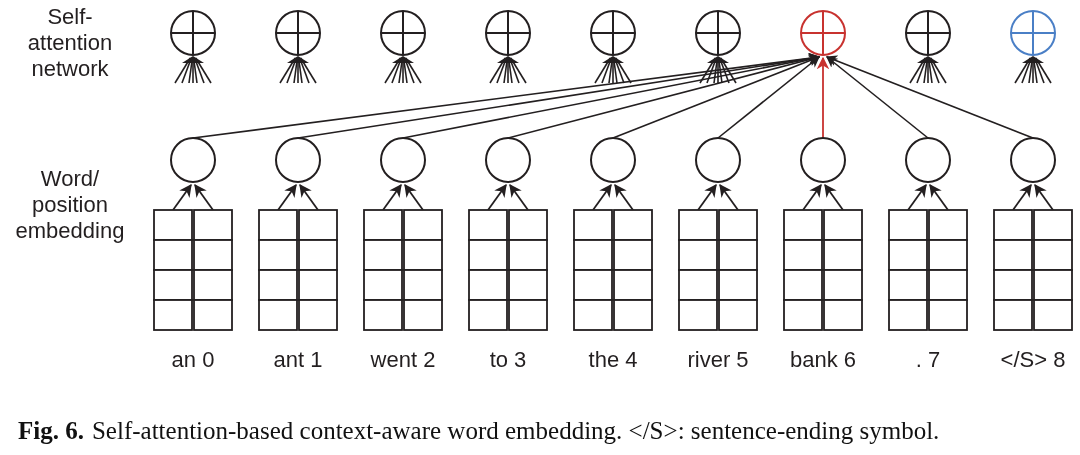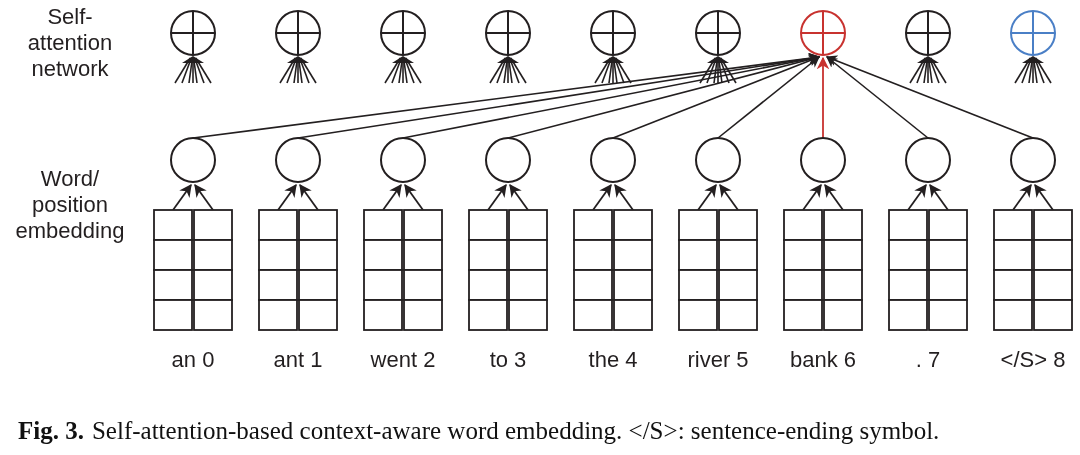--- a/index.html
+++ b/index.html
@@ -264,14 +264,14 @@
       <text x="508" y="367" text-anchor="middle" font-size="22" fill="#231f20">to 3</text>
       <text x="613" y="367" text-anchor="middle" font-size="22" fill="#231f20">the 4</text>
       <text x="718" y="367" text-anchor="middle" font-size="22" fill="#231f20">river 5</text>
       <text x="823" y="367" text-anchor="middle" font-size="22" fill="#231f20">bank 6</text>
       <text x="928" y="367" text-anchor="middle" font-size="22" fill="#231f20">. 7</text>
       <text x="1033" y="367" text-anchor="middle" font-size="22" fill="#231f20">&lt;/S&gt; 8</text>
     </g>
 </svg>
 
 <div class="caption">
-  <span class="fig-num">Fig. 3.</span><span>Self-attention-based context-aware word embedding. &lt;/S&gt;: sentence-ending symbol.</span>
+  <span class="fig-num">Fig. 6.</span><span>Self-attention-based context-aware word embedding. &lt;/S&gt;: sentence-ending symbol.</span>
 </div>
 
 </body></html>

